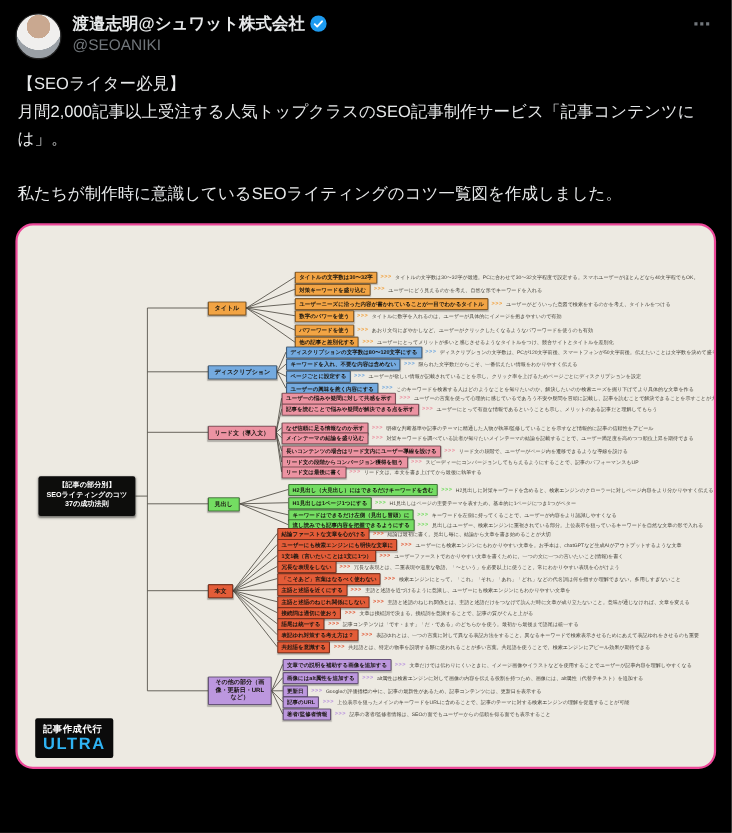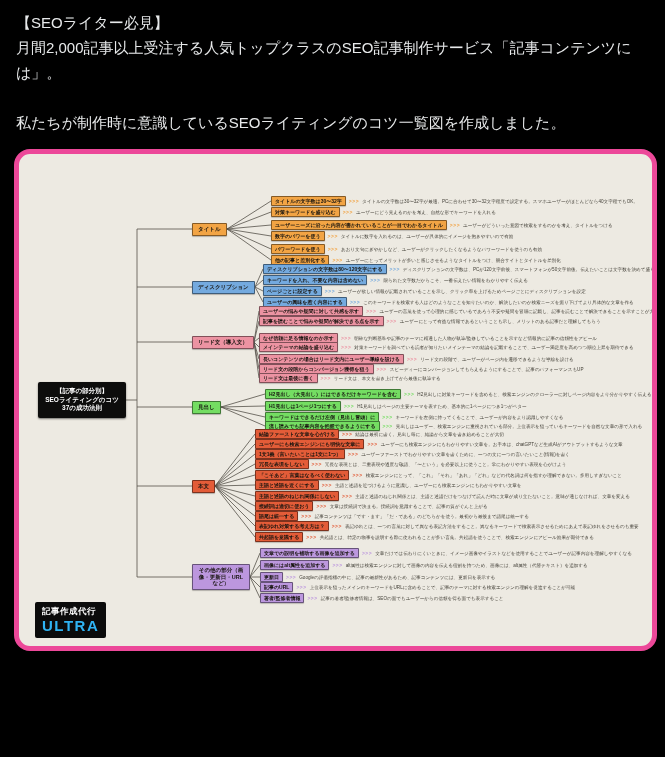--- a/index.html
+++ b/index.html
@@ -11,21 +11,21 @@
     border:1px solid #222;}
   .tw-names{margin-left:10px;flex:1;min-width:0;}
   .name-row{display:flex;align-items:center;gap:4px;}
   .display-name{font-size:15px;font-weight:bold;color:#e7e9ea;white-space:nowrap;}
   .badge{width:17px;height:17px;flex:0 0 17px;}
   .handle{font-size:14px;color:#71767b;margin-top:1px;}
   .more{color:#71767b;font-size:16px;font-weight:bold;letter-spacing:1px;padding:0 4px;cursor:pointer;}
   .post-text{padding:10px 16px 0 16px;font-size:15px;line-height:25px;white-space:pre-wrap;color:#e7e9ea;}
   
   .media-card{position:relative;margin:14px 14px 0 14px;width:633px;height:492px;
-    border:5px solid #ec4899;border-radius:16px;overflow:hidden;background:#EDEAE2;}
+    border:2px solid #ec4899;border-radius:16px;overflow:hidden;background:#EDEAE2;}
   #mm-stage{position:absolute;inset:0;}
   #mm-svg{position:absolute;left:0;top:0;}
   .mm-root{position:absolute;left:19px;top:222px;width:82px;background:#0d0d0c;color:#fff;
     text-align:center;padding:5px 3px;border-radius:2px;box-shadow:0 1px 2px rgba(0,0,0,.5);}
   .mm-root div{font-size:6.5px;font-weight:bold;line-height:8.5px;white-space:nowrap;}
   .mm-branch{position:absolute;left:173px;font-size:5.5px;font-weight:bold;color:#181510;
     padding:2px 5px;border:1px solid rgba(0,0,0,.45);border-radius:1px;white-space:nowrap;
     box-shadow:0 1px 1px rgba(0,0,0,.25);text-align:center;}
   .mm-branch.wrap{white-space:normal;width:46px;line-height:6.5px;}
   .mm-row{position:absolute;display:flex;align-items:center;gap:3px;white-space:nowrap;height:8px;}
@@ -35,20 +35,34 @@
   .mm-desc{font-size:4.6px;color:#45423a;}
   .mm-logo{position:absolute;left:16px;top:448px;background:#0b0b0b;padding:4px 7px 5px 7px;
     border-radius:2px;text-align:left;}
   .mm-logo .l1{color:#fff;font-size:8.5px;font-weight:bold;letter-spacing:0.5px;}
   .mm-logo .l2{font-size:15px;font-weight:bold;letter-spacing:1.5px;line-height:15px;}
 </style>
 </head>
 <body>
 
 <div class="tweet">
+  <div class="tw-header">
+    <div class="avatar"></div>
+    <div class="tw-names">
+      <div class="name-row">
+        <span class="display-name">渡邉志明@シュワット株式会社</span>
+        <svg class="badge" viewBox="0 0 24 24">
+          <circle cx="12" cy="12" r="10.5" fill="#1d9bf0"></circle>
+          <path d="M7.2 12.6l3.2 3.2 6.2-6.8" fill="none" stroke="#fff" stroke-width="2.4" stroke-linecap="round" stroke-linejoin="round"></path>
+        </svg>
+      </div>
+      <div class="handle">@SEOANIKI</div>
+    </div>
+    <div class="more">⋯</div>
+  </div>
 
   <div class="post-text">【SEOライター必見】
 月間2,000記事以上受注する人気トップクラスのSEO記事制作サービス「記事コンテンツには」。
 
 私たちが制作時に意識しているSEOライティングのコツ一覧図を作成しました。</div>
 
   <div class="media-card">
     <div id="mm-stage">
       <svg id="mm-svg" width="633" height="492" viewBox="0 0 633 492">
           <line x1="107" y1="246" x2="118" y2="246" stroke="#55524a" stroke-width="0.8"></line>

